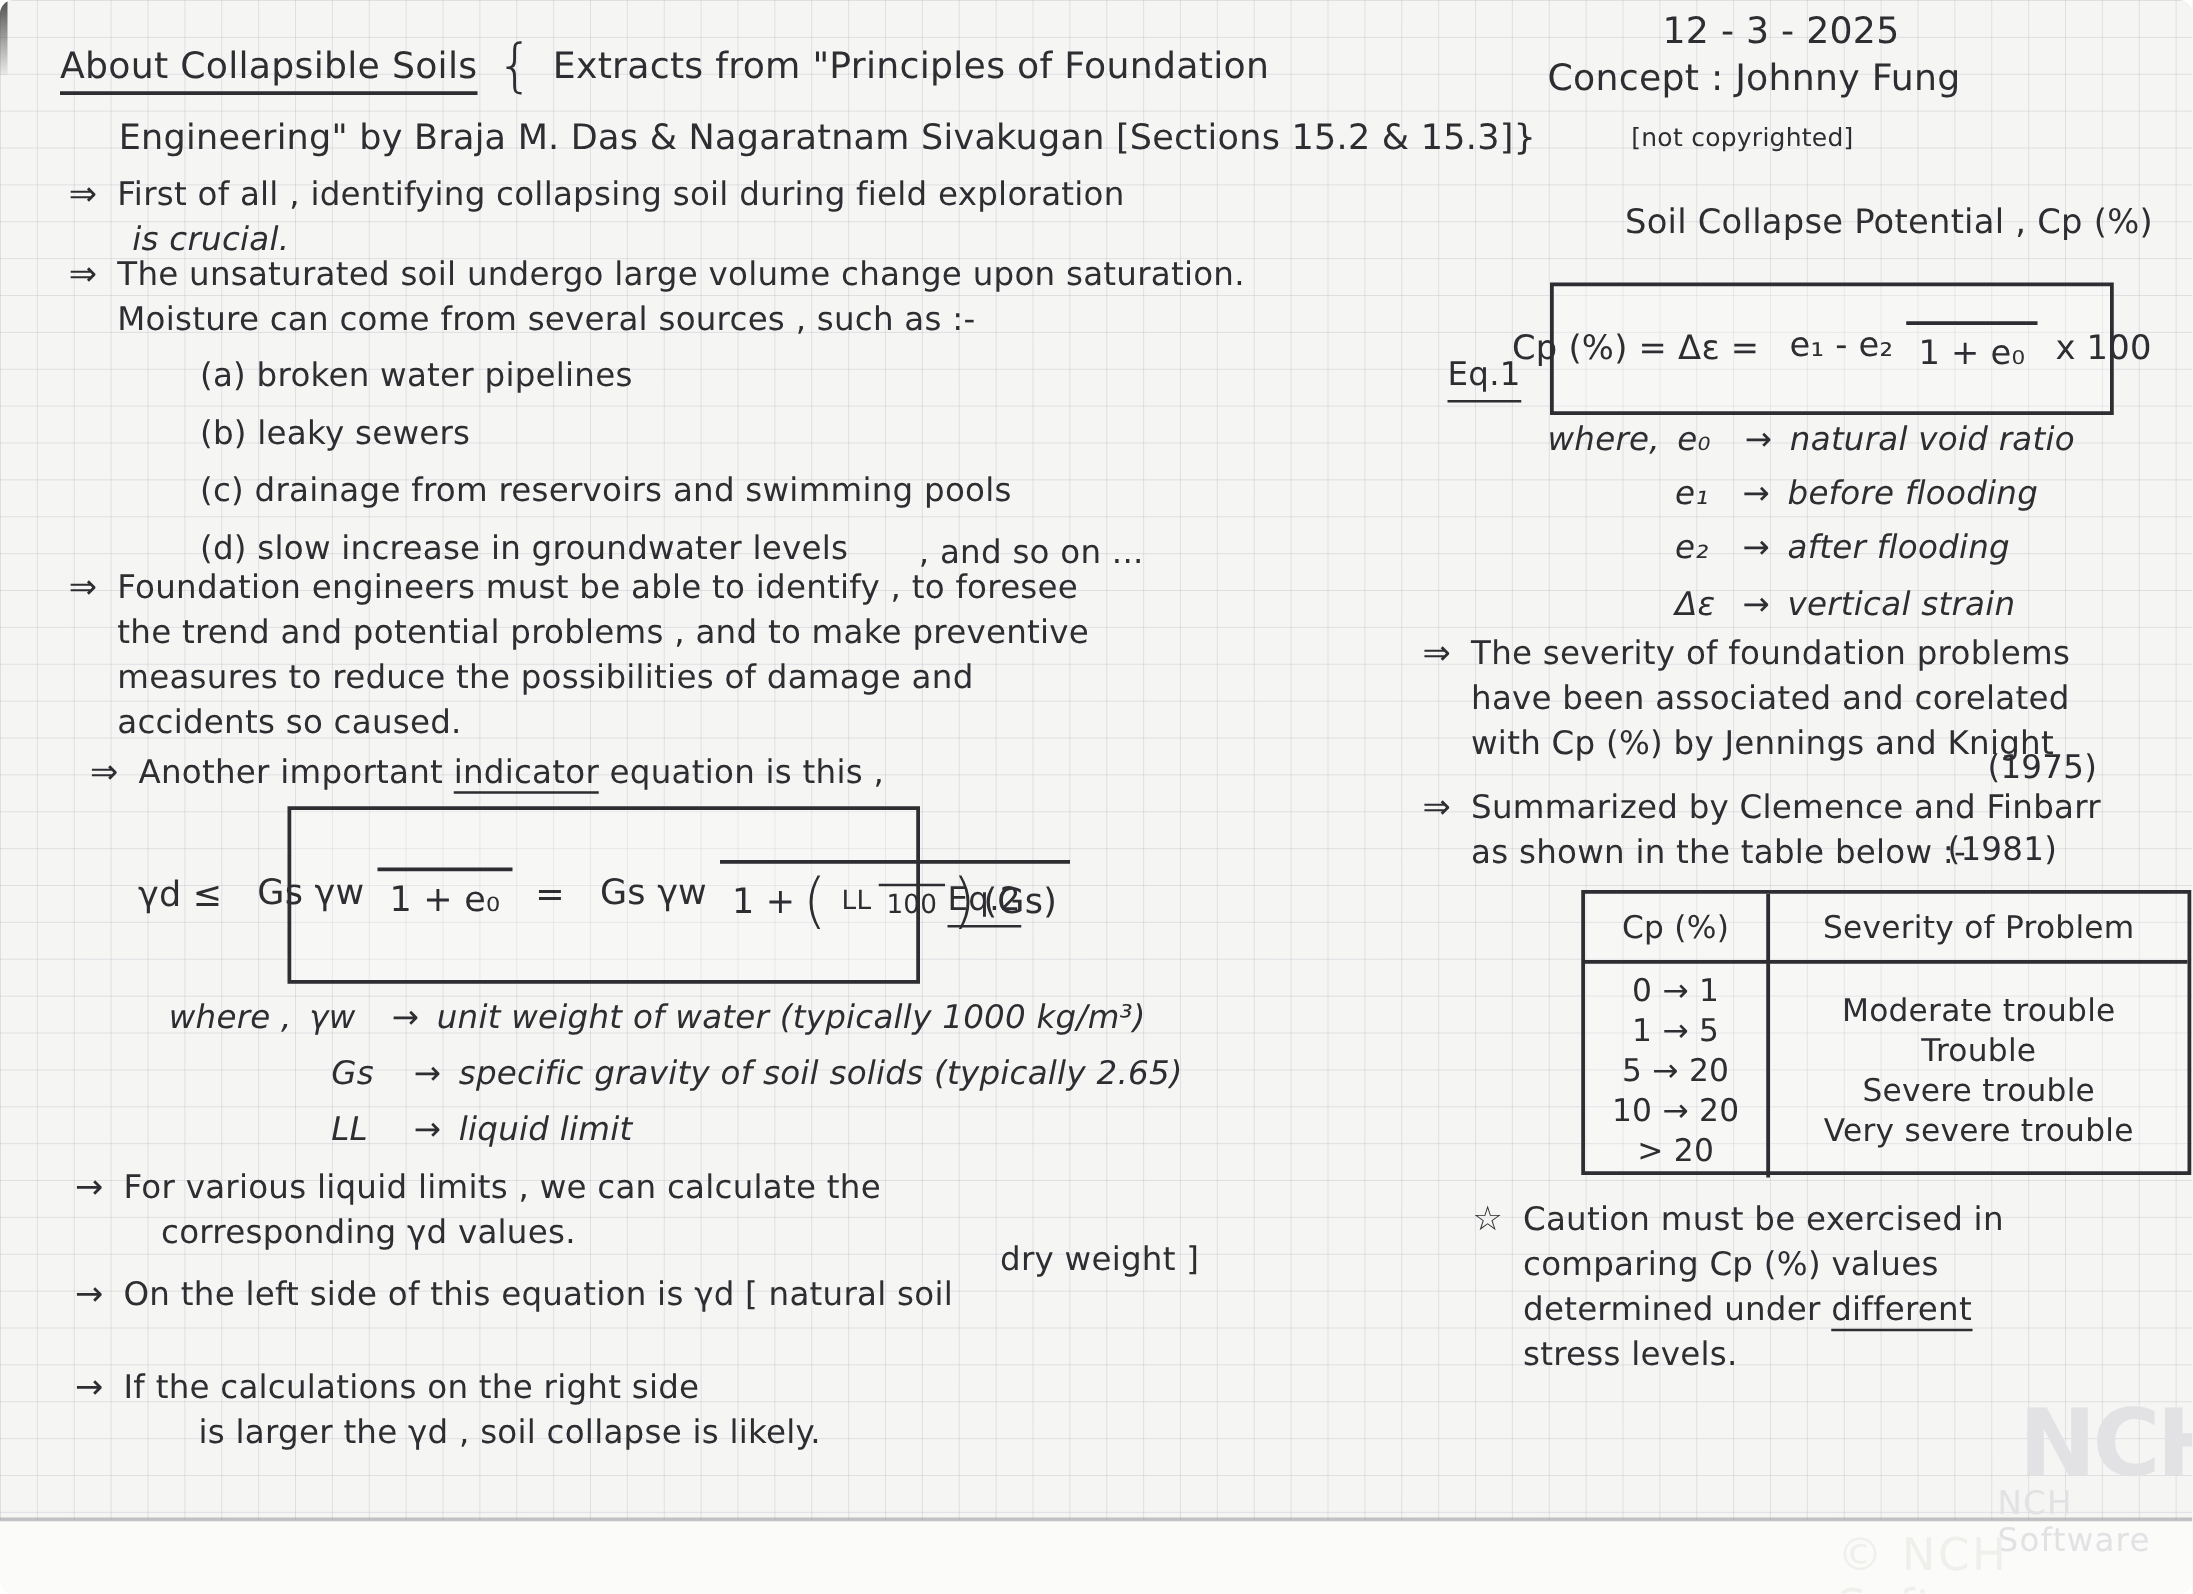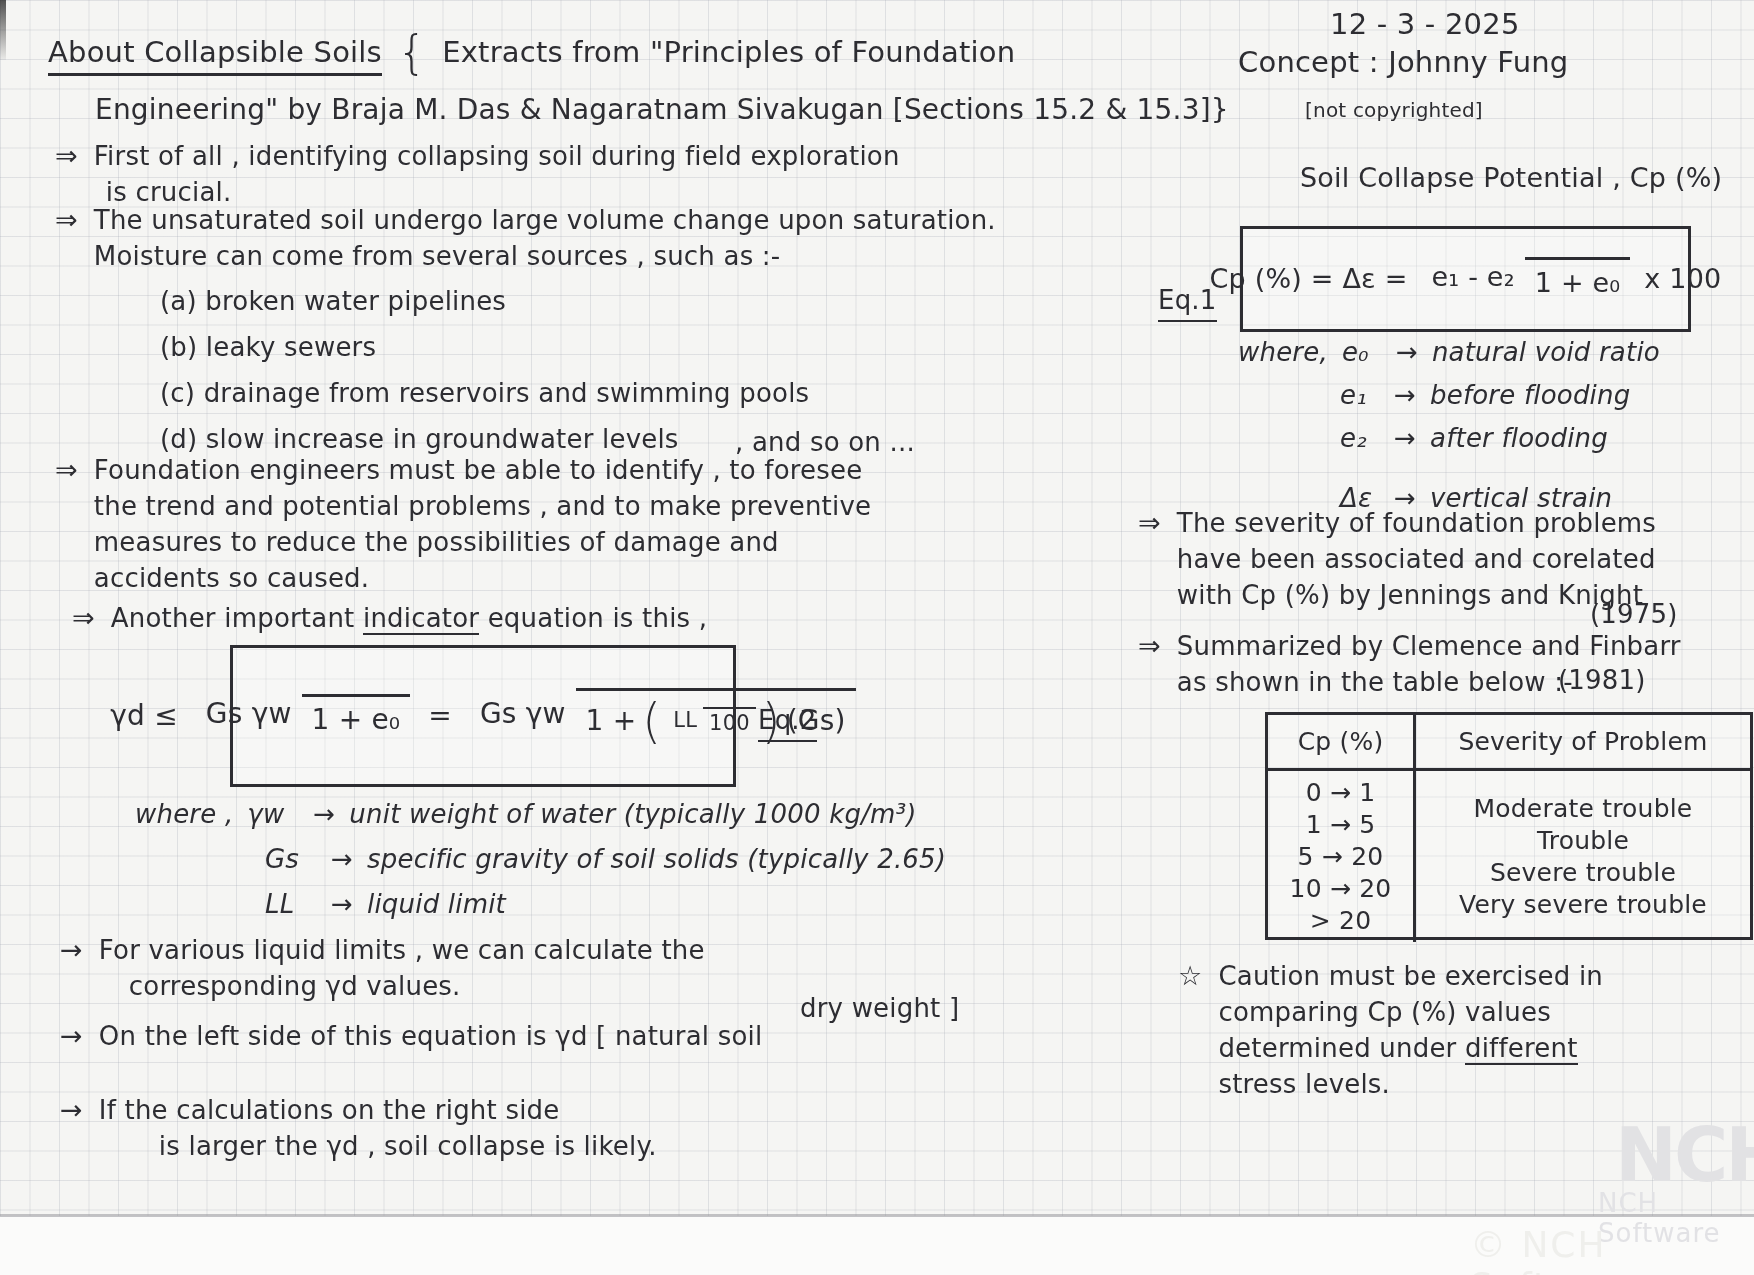--- a/index.html
+++ b/index.html
@@ -1,20 +1,21 @@
 <!DOCTYPE html>
 <html><head>
 <meta charset="utf-8">
 <style>
   html,body{margin:0;padding:0;}
   .page{
     position:relative; width:1754px; height:1275px; overflow:hidden;
     background:#fbfbfa;
     font-family:"DejaVu Sans", sans-serif;
     color:#2d2d32;
+    border-radius:11px;
   }
   .paper{
     position:absolute; left:0; top:0; width:1754px; height:1216px;
     background-color:#f5f5f3;
     background-image:
       linear-gradient(to right, rgba(170,175,185,0.30) 1px, transparent 1px),
       linear-gradient(to bottom, rgba(170,175,185,0.30) 1px, transparent 1px);
     background-size:29.5px 29.5px;
   }
   .paper-edge{
@@ -89,21 +90,21 @@
   </div>
   <div class="abs hw big" style="left:1238px; top:44px;">Concept : Johnny Fung</div>
 
   <div class="abs hw" style="left:95px; top:92px; font-size:28px;">Engineering" by Braja M. Das &amp; Nagaratnam Sivakugan [Sections 15.2 &amp; 15.3]}</div>
   <div class="abs hw" style="left:1305px; top:92px; font-size:20px;">[not copyrighted]</div>
 
   <div class="abs hw bullet" style="left:55px; top:138px;">
     <span class="marker">⇒</span>
     <div class="lines">
       <div>First of all , identifying collapsing soil during field exploration</div>
-      <div style="padding-left:12px;">is crucial.</div>
+      <div style="padding-left:12px;font-style:italic;">is crucial.</div>
     </div>
   </div>
 
   <div class="abs hw bullet" style="left:55px; top:202px;">
     <span class="marker">⇒</span>
     <div class="lines">
       <div>The unsaturated soil undergo large volume change upon saturation.</div>
       <div>Moisture can come from several sources , such as :-</div>
     </div>
   </div>
@@ -214,21 +215,21 @@
       <span class="where-intro">where,</span>
       <span class="where-sym" style="min-width:40px;">e₀</span>
       <span>→</span>
       <span>natural void ratio</span>
     </div>
     <div class="where-row" style="margin-bottom:7px; padding-left:102px;">
       <span class="where-sym" style="min-width:40px;">e₁</span>
       <span>→</span>
       <span>before flooding</span>
     </div>
-    <div class="where-row" style="margin-bottom:24px; padding-left:102px;">
+    <div class="where-row" style="margin-bottom:10px; padding-left:102px;">
       <span class="where-sym" style="min-width:40px;">e₂</span>
       <span>→</span>
       <span>after flooding</span>
     </div>
     <div class="where-row" style="padding-left:102px;">
       <span class="where-sym" style="min-width:40px;">Δε</span>
       <span>→</span>
       <span>vertical strain</span>
     </div>
   </div>

